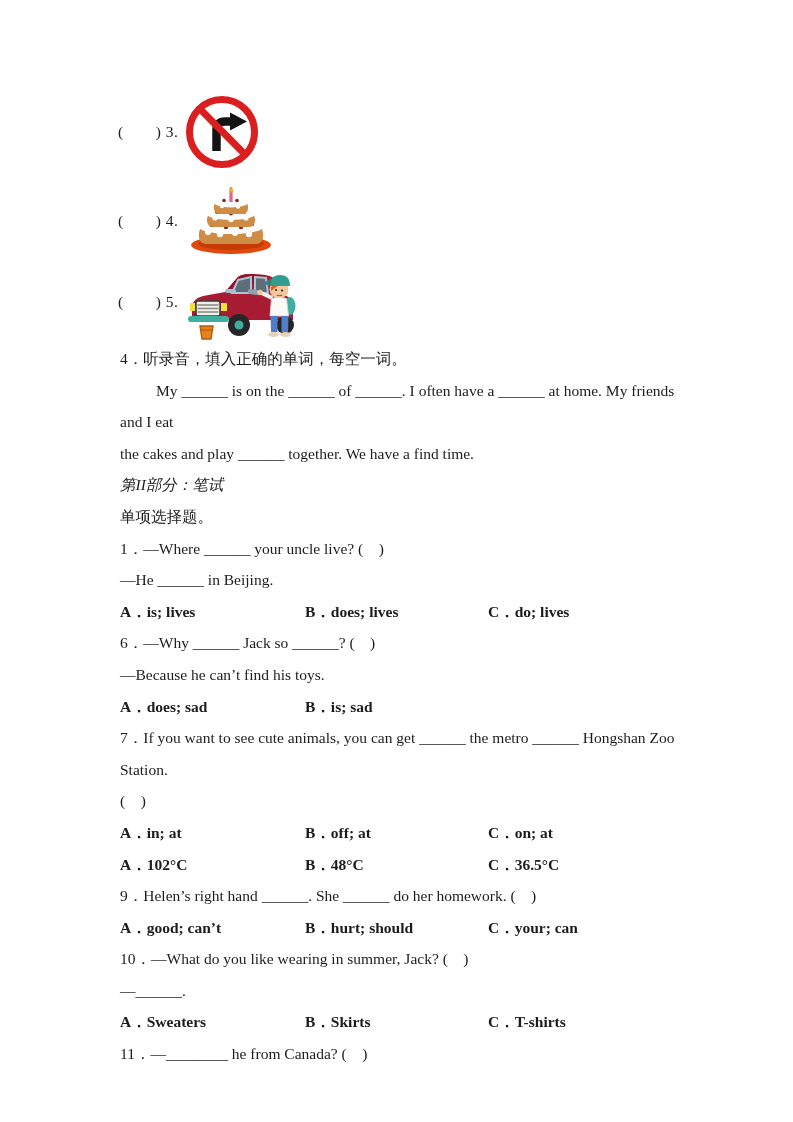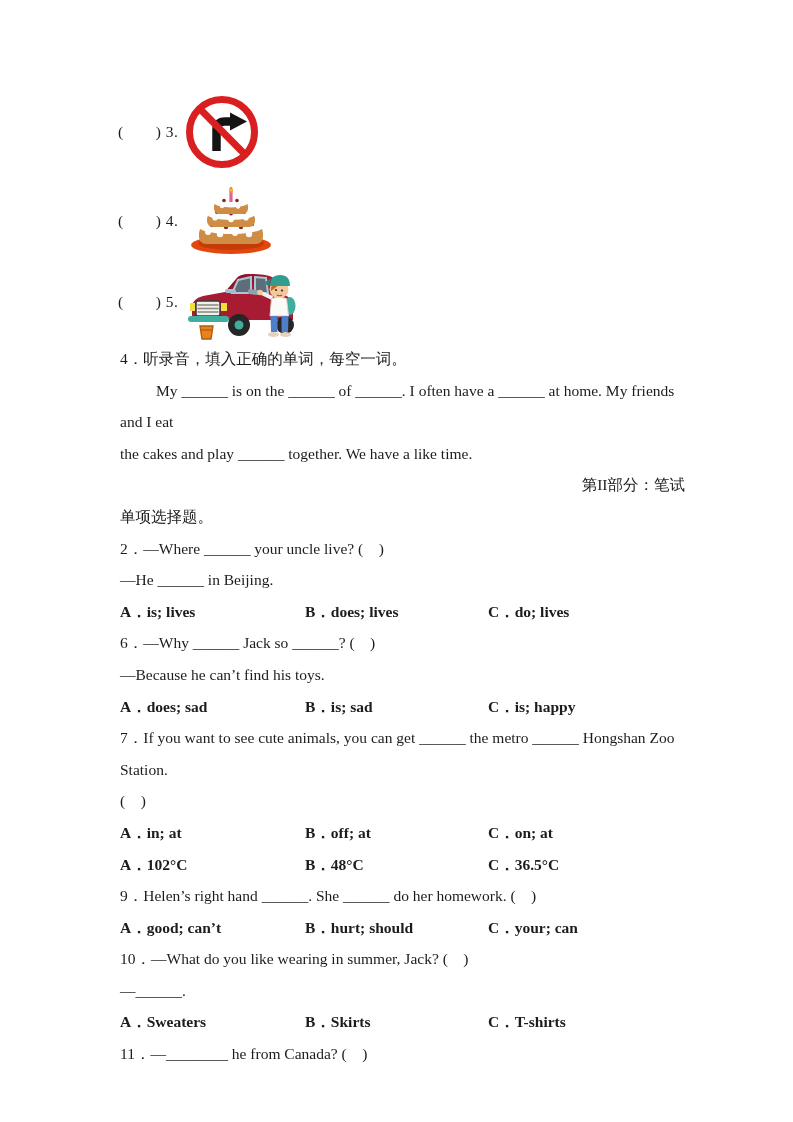--- a/index.html
+++ b/index.html
@@ -21,21 +21,21 @@
   .listen-row .plabel { width:68px; flex:none; letter-spacing:0.5px; }
   .row3 { margin-top:95px; height:74px; }
   .row4 { margin-top:18px; height:68px; }
   .row5 { margin-top:8px;  height:78px; }
   .pic { display:block; }
 
   
   .textblock { padding-left:120px; padding-right:108px; margin-top:2px; }
   .textblock p { line-height:31.6px; white-space:pre-wrap; }
   p.indent { text-indent:36px; }
-  p.center { text-align:right; }
+  p.center { text-align:left;font-style:italic; }
   .opts {
     display:grid;
     grid-template-columns:185px 183px 1fr;
     line-height:31.6px;
     white-space:pre-wrap;
     font-weight:bold;
   }
 </style>
 </head>
 <body>
@@ -125,39 +125,38 @@
         <path d="M95.5 53 L102.5 53 L102 69 L95.5 69 Z" fill="#4f7fc9"></path>
         <ellipse cx="87.5" cy="71.5" rx="5.5" ry="2.6" fill="#e6d2ba"></ellipse>
         <ellipse cx="99.5" cy="71.5" rx="5.5" ry="2.6" fill="#e6d2ba"></ellipse>
       </svg>
     </div>
   </div>
 
   <div class="textblock">
     <p>4．听录音，填入正确的单词，每空一词。</p>
     <p class="indent">My ______ is on the ______ of ______. I often have a ______ at home. My friends and I eat</p>
-    <p>the cakes and play ______ together. We have a like time.</p>
+    <p>the cakes and play ______ together. We have a find time.</p>
 
     <p class="center">第II部分：笔试</p>
     <p>单项选择题。</p>
 
-    <p>2．—Where ______ your uncle live? (　)</p>
+    <p>1．—Where ______ your uncle live? (　)</p>
     <p>—He ______ in Beijing.</p>
     <div class="opts">
       <span>A．is; lives</span>
       <span>B．does; lives</span>
       <span>C．do; lives</span>
     </div>
 
     <p>6．—Why ______ Jack so ______? (　)</p>
     <p>—Because he can’t find his toys.</p>
     <div class="opts">
       <span>A．does; sad</span>
       <span>B．is; sad</span>
-      <span>C．is; happy</span>
     </div>
 
     <p>7．If you want to see cute animals, you can get ______ the metro ______ Hongshan Zoo Station.</p>
     <p>(　)</p>
     <div class="opts">
       <span>A．in; at</span>
       <span>B．off; at</span>
       <span>C．on; at</span>
     </div>
 

